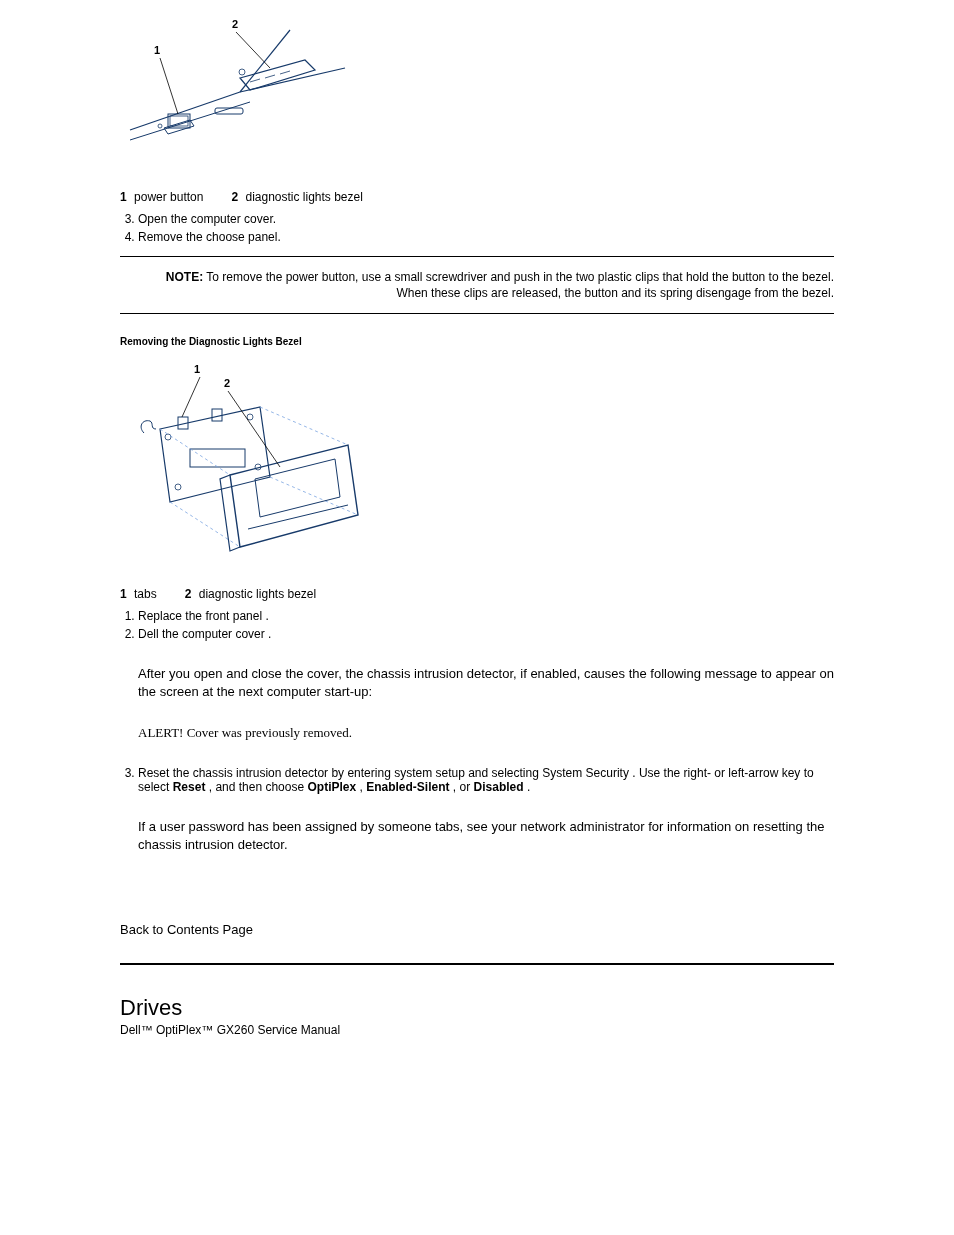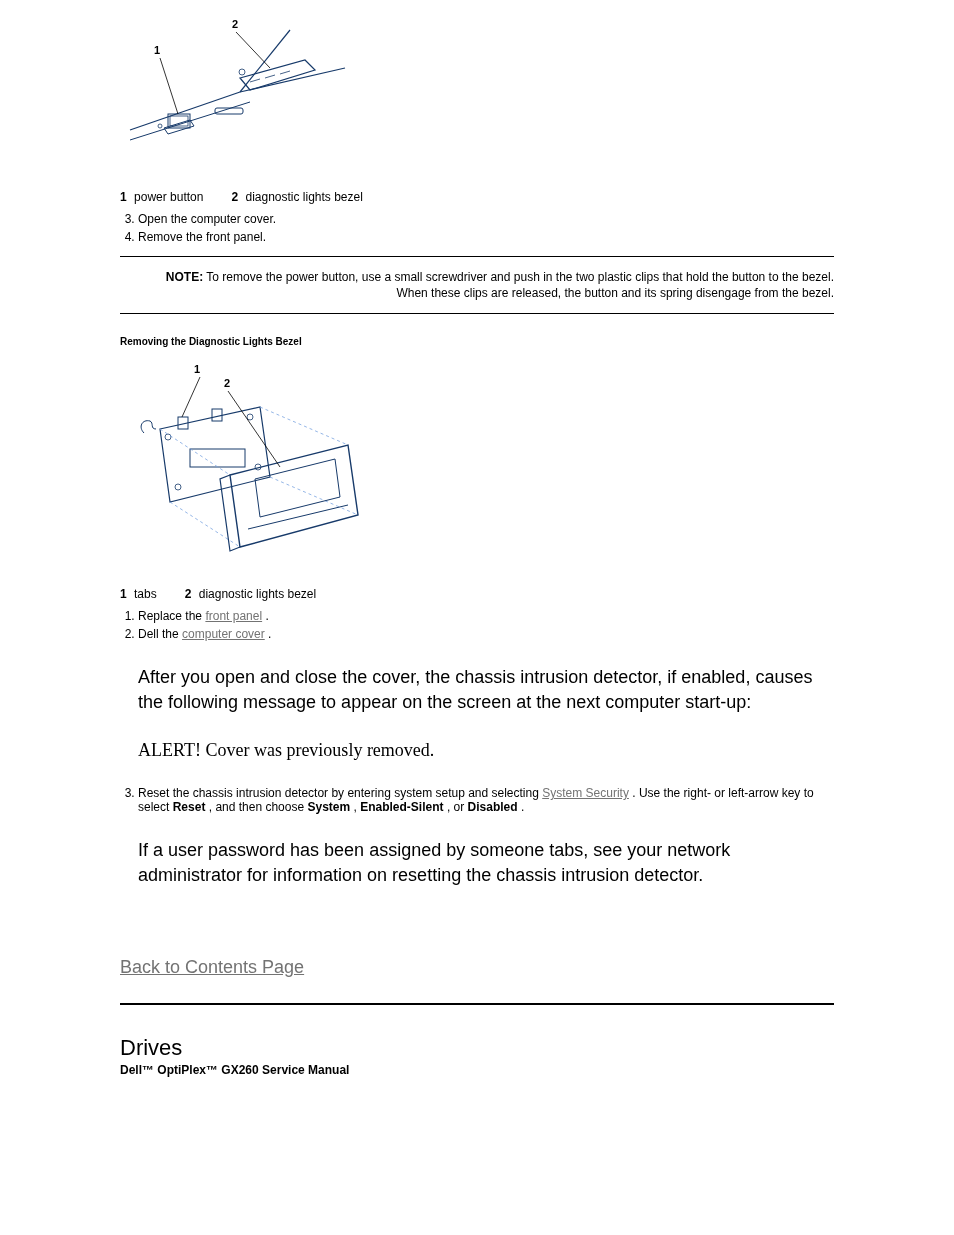--- a/index.html
+++ b/index.html
@@ -31,21 +31,21 @@
     gap: 28px;
     margin: 6px 0 8px 0;
     font-size: 12px;
   }
   .callout-item {
     white-space: nowrap;
   }
   .callout-item .num { font-weight: bold; margin-right: 4px; }
   .step-list { margin: 8px 0 8px 18px; padding: 0; }
   .step-list li { margin-bottom: 4px; list-style: decimal; font-size: 12px; }
-  .para { margin: 24px 0; font-size: 18px; line-height: 1.35; }
+  .para { margin: 24px 0; font-size: 13px; line-height: 1.35; }
   .note-box {
     border-top: 1.5px solid #000;
     border-bottom: 1.5px solid #000;
     margin: 12px 0 22px 0;
     padding: 0;
   }
   .note-inner {
     margin: 12px 0 12px 28px;
     font-size: 12px;
     line-height: 1.35;
@@ -62,24 +62,24 @@
     font-weight: bold;
     margin: 16px 0 6px 0;
   }
   .h1-head {
     font-size: 22px;
     font-weight: normal;
     margin: 30px 0 2px 0;
   }
   .h1-sub {
     font-size: 12px;
-    font-weight: bold;
+    font-weight: normal;
     margin: 0 0 14px 0;
   }
-  .link { color: #737373; text-decoration: underline; cursor: pointer; }
+  .link { color: #000000; cursor: pointer; }
   hr.sep {
     border: none;
     border-top: 2px solid #000;
     margin: 24px 120px 18px 120px;
   }
   .spacer-lg { height: 240px; }
   .callout-label-svg {
     font-family: Arial, sans-serif;
     font-weight: bold;
     font-size: 11px;
@@ -131,21 +131,21 @@
       <span>power button</span>
     </div>
     <div class="callout-item">
       <span class="num">2</span>
       <span>diagnostic lights bezel</span>
     </div>
   </div>
 
   <ol class="step-list" start="3">
     <li>Open the computer cover.</li>
-    <li>Remove the front panel.</li>
+    <li>Remove the choose panel.</li>
   </ol>
 </div>
 
 <div class="note-box" style="margin-left:120px; margin-right:120px;">
   <div class="note-inner">
     <span class="note-label">NOTE:</span>
     <span>To remove the power button, use a small screwdriver and push in the two plastic clips that hold the button to the bezel. When these clips are released, the button and its spring disengage from the bezel.</span>
   </div>
 </div>
 
@@ -214,21 +214,21 @@
   <div class="para" style="margin-left:18px;">After you open and close the cover, the chassis intrusion detector, if enabled, causes the following message to appear on the screen at the next computer start-up:</div>
   <div class="para" style="margin-left:18px; font-family: Liberation Serif, serif;">ALERT! Cover was previously removed.</div>
 
   <ol class="step-list" start="3">
     <li>
       <span>Reset the chassis intrusion detector by entering system setup and selecting </span>
       <span class="link">System Security</span>
       <span>. Use the right- or left-arrow key to select </span>
       <b>Reset</b>
       <span>, and then choose </span>
-      <b>System</b>
+      <b>OptiPlex</b>
       <span>, </span>
       <b>Enabled-Silent</b>
       <span>, or </span>
       <b>Disabled</b>
       <span>.</span>
     </li>
   </ol>
 
   <div class="para" style="margin-left:18px;">If a user password has been assigned by someone tabs, see your network administrator for information on resetting the chassis intrusion detector.</div>
 

